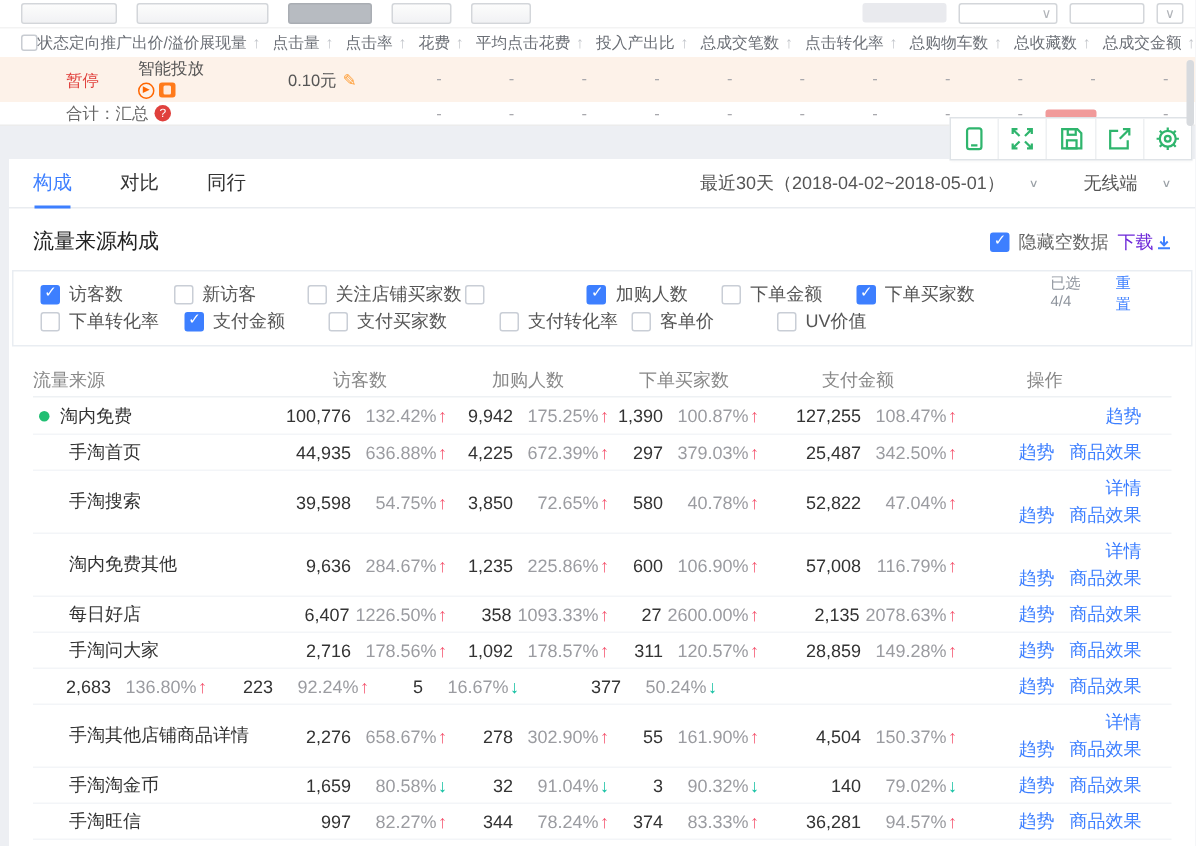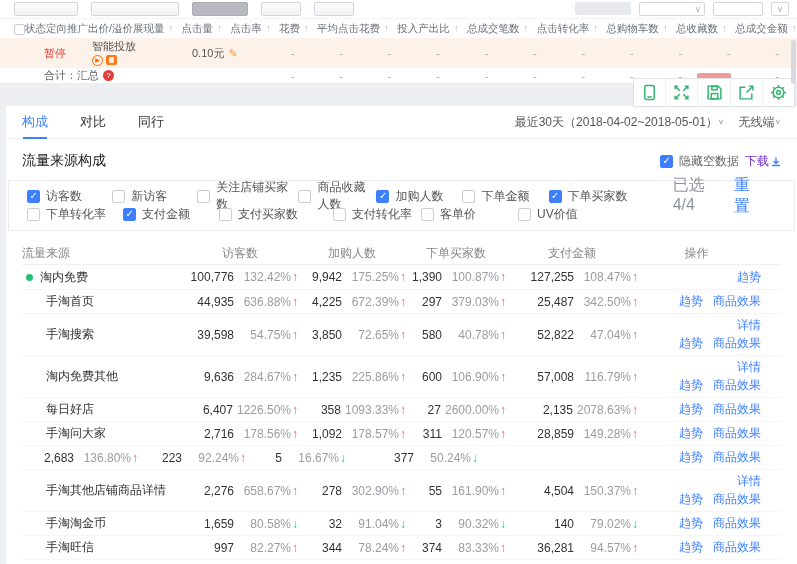--- a/index.html
+++ b/index.html
@@ -45,38 +45,38 @@
   .ft-cell svg{stroke:#2fb56d;fill:none;stroke-width:1.4}
   .red-remnant{position:absolute;top:73px;left:697px;width:34px;height:6px;background:#f19a9a;border-radius:2px;z-index:4}
   .v-scroll{position:absolute;top:40px;right:1px;width:5px;height:44px;background:#d7dade;border-radius:3px;z-index:6}
 
   
   .panel{margin-left:6px;background:#fff;height:458px;overflow:hidden}
   .tabs-row{display:flex;align-items:center;height:33px;border-bottom:1px solid #e9ecf0;padding:0 16px}
   .tab{margin-right:32px;font-size:13px;color:#333;height:33px;line-height:31px;position:relative;cursor:pointer}
   .tab.active{color:#3d7fff}
   .tab.active::after{content:"";position:absolute;left:1px;right:1px;bottom:0;height:2px;background:#3d7fff}
-  .tabs-right{margin-left:auto;display:flex;align-items:center;gap:0;font-size:12px;color:#555}
+  .tabs-right{margin-left:auto;display:flex;align-items:center;gap:16px;font-size:12px;color:#555}
   .caret{color:#9aa0a6;font-size:9px;transform:scaleY(.8)}
   .terminal{margin-left:14px}
 
   .section-row{display:flex;align-items:flex-end;padding:13px 16px 2px}
   .section-title{font-size:14px;color:#222}
   .section-right{margin-left:auto;display:flex;align-items:center;gap:6px;font-size:12px;color:#666}
   .dl-link{color:#6d28d9;display:flex;align-items:center;gap:2px;cursor:pointer}
   .dl-link svg{stroke:#3d7fff;fill:none;stroke-width:1.3}
 
   .cb{display:inline-block;width:13px;height:13px;border-radius:2px;border:1px solid #c9ced6;background:#fff;position:relative;flex:none}
   .cb.on{background:#3d7fff;border-color:#3d7fff}
   .cb.on::after{content:"✓";position:absolute;left:1.5px;top:-1px;color:#fff;font-size:10px}
 
   .filter-box{border:1px solid #e9edf2;margin:8px 2px 10px;padding:6px 0 7px 18px}
   .f-row{display:flex;align-items:center;height:18px}
   .f-item{display:flex;align-items:center;gap:6px;font-size:12px;color:#555}
-  .f-tail{margin-left:auto;display:flex;gap:10px;padding-right:32px;font-size:16px}
+  .f-tail{margin-left:auto;display:flex;gap:10px;padding-right:32px;font-size:10px}
   .sel-info{color:#8d939c}
   .reset-link{color:#3d7fff;cursor:pointer}
 
   .data-table{padding:2px 16px 0}
   .dt-head{display:flex;align-items:center;height:22px;color:#888;font-size:12px;border-bottom:1px solid #eef1f4}
   .col-name{width:160px}
   .col-m{text-align:center}
   .w-v{width:116px}.w-c{width:108px}.w-o{width:100px}.w-p{width:132px}
   .col-ops{flex:1;text-align:center;padding-right:26px}
 
@@ -262,21 +262,20 @@
           <span class="f-item" style="width: 96px;">
             <span class="cb"></span>
             <span>新访客</span>
           </span>
           <span class="f-item" style="width: 114px;">
             <span class="cb"></span>
             <span>关注店铺买家数</span>
           </span>
           <span class="f-item" style="width: 88px;">
             <span class="cb"></span>
-            <span>商品收藏人数</span>
           </span>
           <span class="f-item" style="width: 97px;">
             <span class="cb on"></span>
             <span>加购人数</span>
           </span>
           <span class="f-item" style="width: 97px;">
             <span class="cb"></span>
             <span>下单金额</span>
           </span>
           <span class="f-item" style="width: 140px;">

